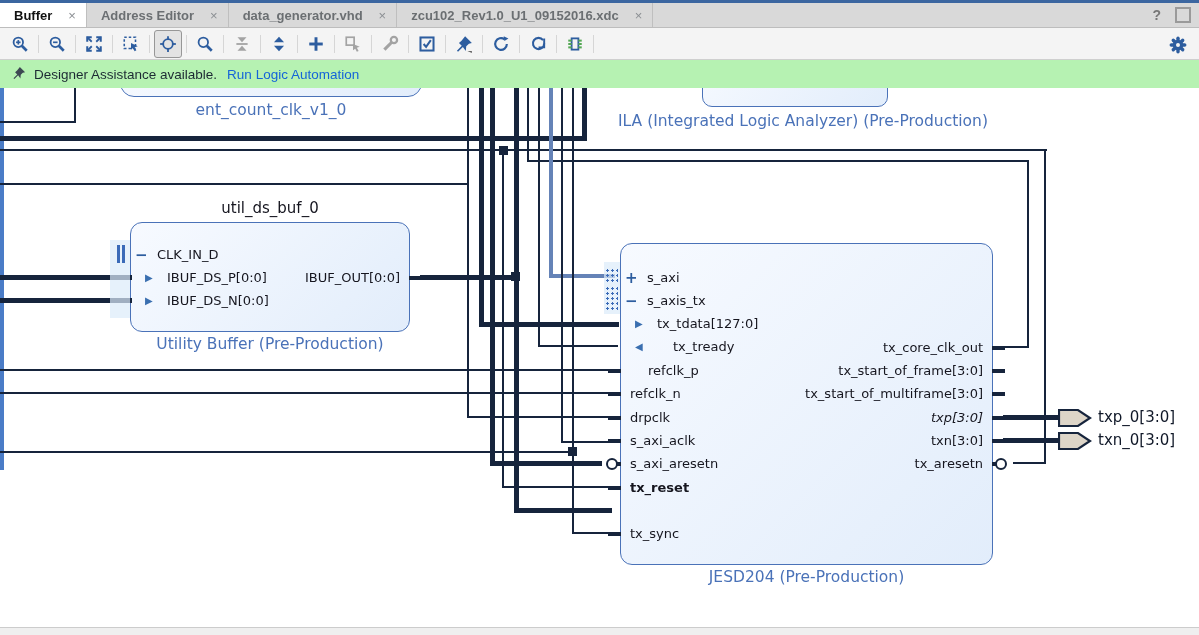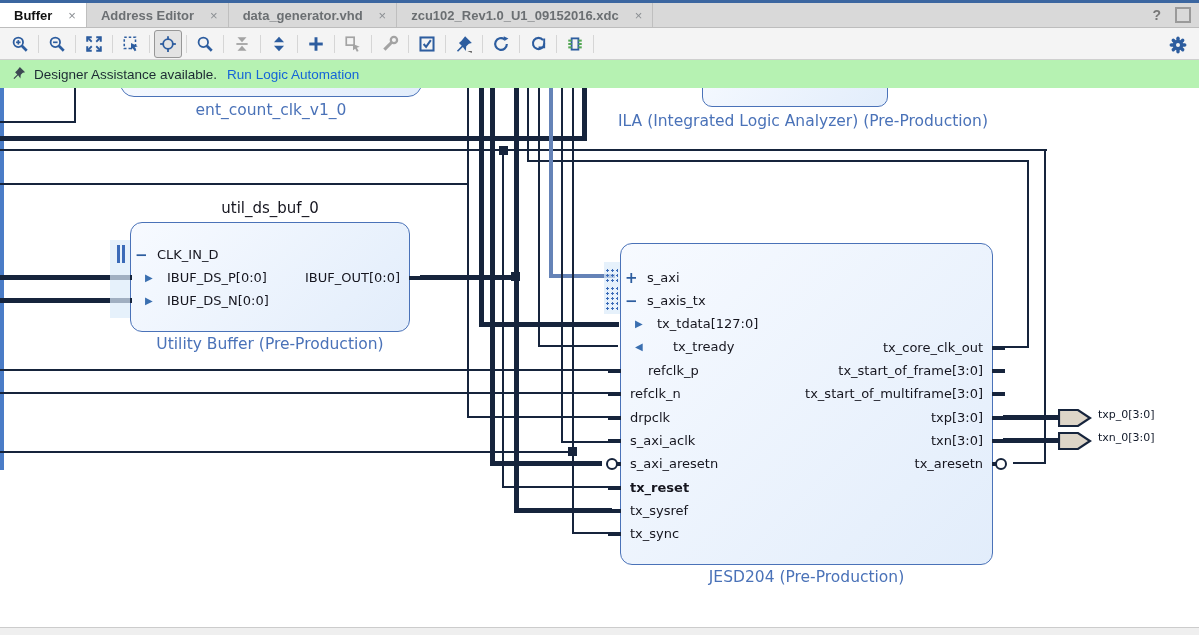--- a/index.html
+++ b/index.html
@@ -56,21 +56,21 @@
     font-family:"DejaVu Sans",sans-serif;white-space:nowrap;}
   .prow.left{left:0;}
   .prow.right{right:0;text-align:right;padding-right:9px;}
   .picn{position:absolute;left:4px;top:0;color:#2d5d9f;font-weight:bold;font-size:15px;}
   .ptri{position:absolute;left:14px;top:0;color:#3a6fb0;font-size:10px;}
   .pname{position:absolute;}
   .stub{position:absolute;background:#16243c;}
   .invcirc{position:absolute;width:8px;height:8px;border:2.5px solid #16243c;border-radius:50%;background:#fff;}
 
   .extport{position:absolute;}
-  .extlabel{position:absolute;font-size:11px;color:#101828;font-family:"DejaVu Sans",sans-serif;white-space:nowrap;}
+  .extlabel{position:absolute;font-size:15px;color:#101828;font-family:"DejaVu Sans",sans-serif;white-space:nowrap;}
 </style>
 </head>
 <body>
 
 <div id="app">
   <div id="topline"></div>
   <div id="tabbar">
       <div class="tab active">
         <span>Buffer</span>
         <span class="x">×</span>
@@ -309,32 +309,28 @@
         </div>
         <div class="prow left" style="top: 209px; width: 100%;">
           <span class="pname" style="left: 9px;">s_axi_aresetn</span>
           <span class="stub" style="left: -4px; top: 9px; width: 4px; height: 4px;"></span>
           <span class="invcirc" style="left: -15px; top: 5px;"></span>
         </div>
         <div class="prow left" style="top: 233px; width: 100%; font-weight: bold;">
           <span class="pname" style="left: 9px;">tx_reset</span>
           <span class="stub" style="left: -13px; top: 9px; width: 13px; height: 4px;"></span>
         </div>
-        <div class="prow left" style="top: 256px; width: 100%;">
-          <span class="pname" style="left: 9px;">tx_sysref</span>
-          <span class="stub" style="left: -13px; top: 9px; width: 13px; height: 4px;"></span>
-        </div>
         <div class="prow left" style="top: 279px; width: 100%;">
           <span class="pname" style="left: 9px;">tx_sync</span>
           <span class="stub" style="left: -13px; top: 9px; width: 13px; height: 4px;"></span>
         </div>
         <div class="prow right" style="top: 93px; width: 100%;"><span class="pname" style="position: static;">tx_core_clk_out</span><span class="stub" style="right: -13px; top: 9px; width: 13px; height: 4px;"></span></div>
         <div class="prow right" style="top: 116px; width: 100%;"><span class="pname" style="position: static;">tx_start_of_frame[3:0]</span><span class="stub" style="right: -13px; top: 9px; width: 13px; height: 4px;"></span></div>
         <div class="prow right" style="top: 139px; width: 100%;"><span class="pname" style="position: static;">tx_start_of_multiframe[3:0]</span><span class="stub" style="right: -13px; top: 9px; width: 13px; height: 4px;"></span></div>
-        <div class="prow right" style="top: 163px; width: 100%;"><span class="pname" style="position: static;">txp[3:0]</span><span class="stub" style="right: -13px; top: 9px; width: 13px; height: 4px;"></span></div>
+        <div class="prow right" style="top: 163px; width: 100%;"><span class="pname" style="position: static; font-style: italic;">txp[3:0]</span><span class="stub" style="right: -13px; top: 9px; width: 13px; height: 4px;"></span></div>
         <div class="prow right" style="top: 186px; width: 100%;"><span class="pname" style="position: static;">txn[3:0]</span><span class="stub" style="right: -13px; top: 9px; width: 13px; height: 4px;"></span></div>
         <div class="prow right" style="top: 209px; width: 100%;"><span class="pname" style="position: static;">tx_aresetn</span><span class="stub" style="right: -4px; top: 9px; width: 4px; height: 4px;"></span><span class="invcirc" style="right: -15px; top: 5px;"></span></div>
       </div>
     <div class="tlabel" style="left:620px;top:480px;width:373px;">JESD204 (Pre-Production)</div>
 
     <div id="wires">
         <div class="wire edge" style="left: 0px; top: 0px; width: 4px; height: 382px;"></div>
         <div class="wire" style="left: 74px; top: 0px; width: 2px; height: 35px;"></div>
         <div class="wire" style="left: 0px; top: 33px; width: 76px; height: 2px;"></div>
         <div class="wire" style="left: 0px; top: 48px; width: 587px; height: 5px;"></div>

